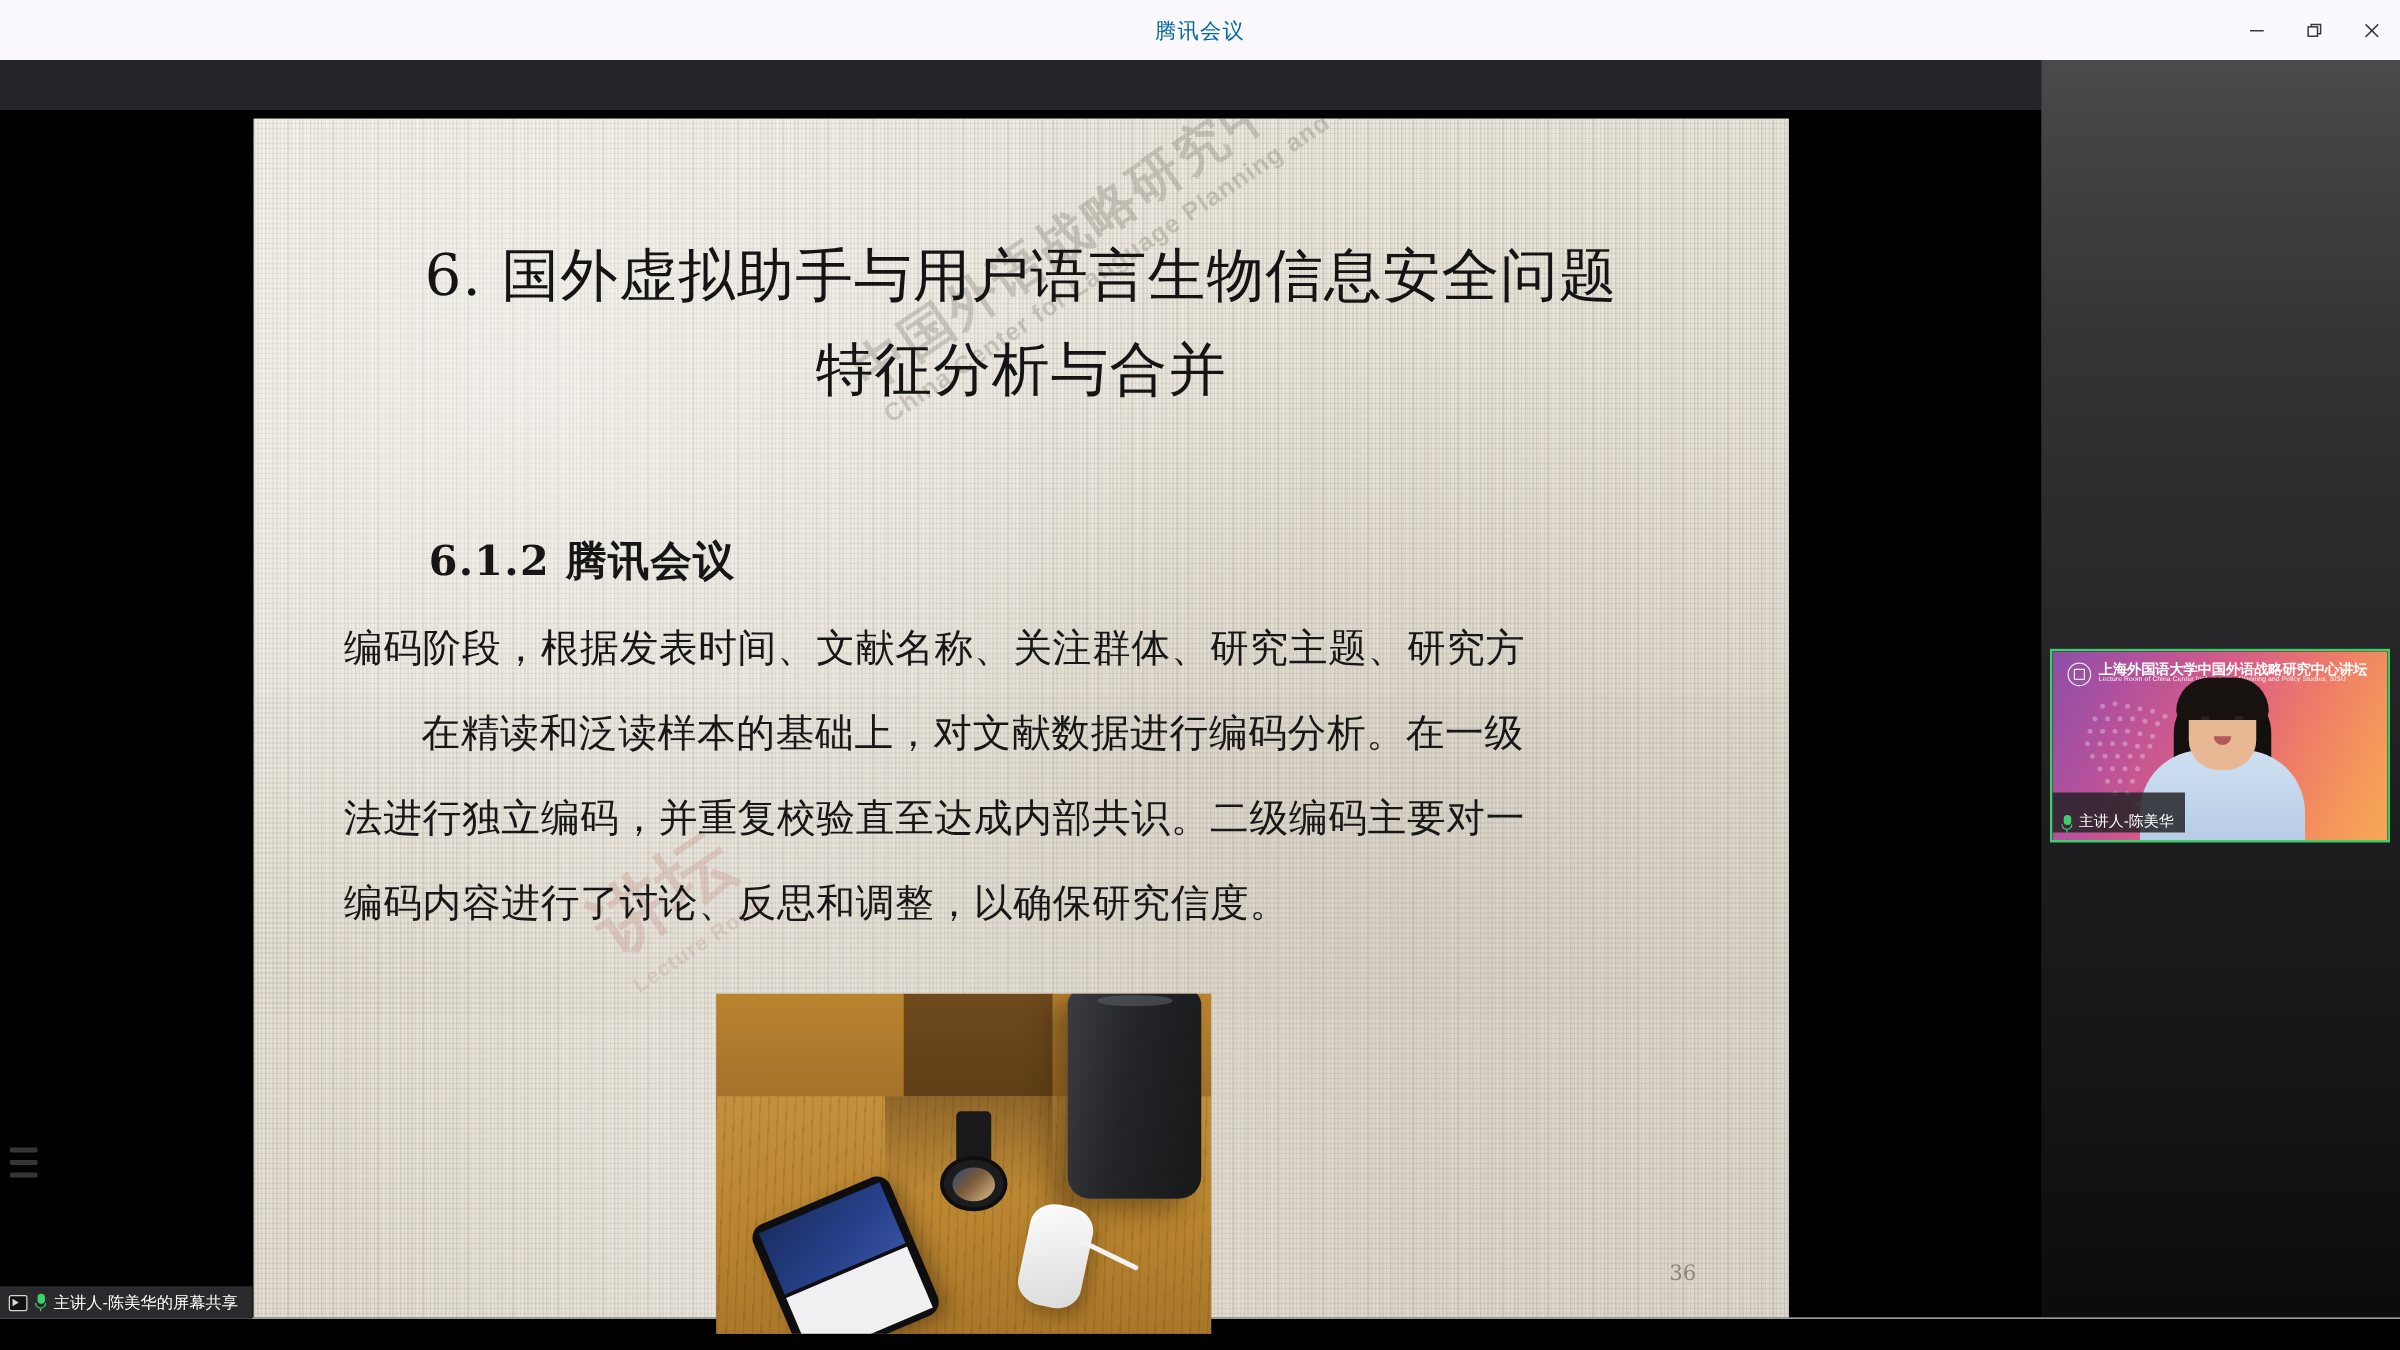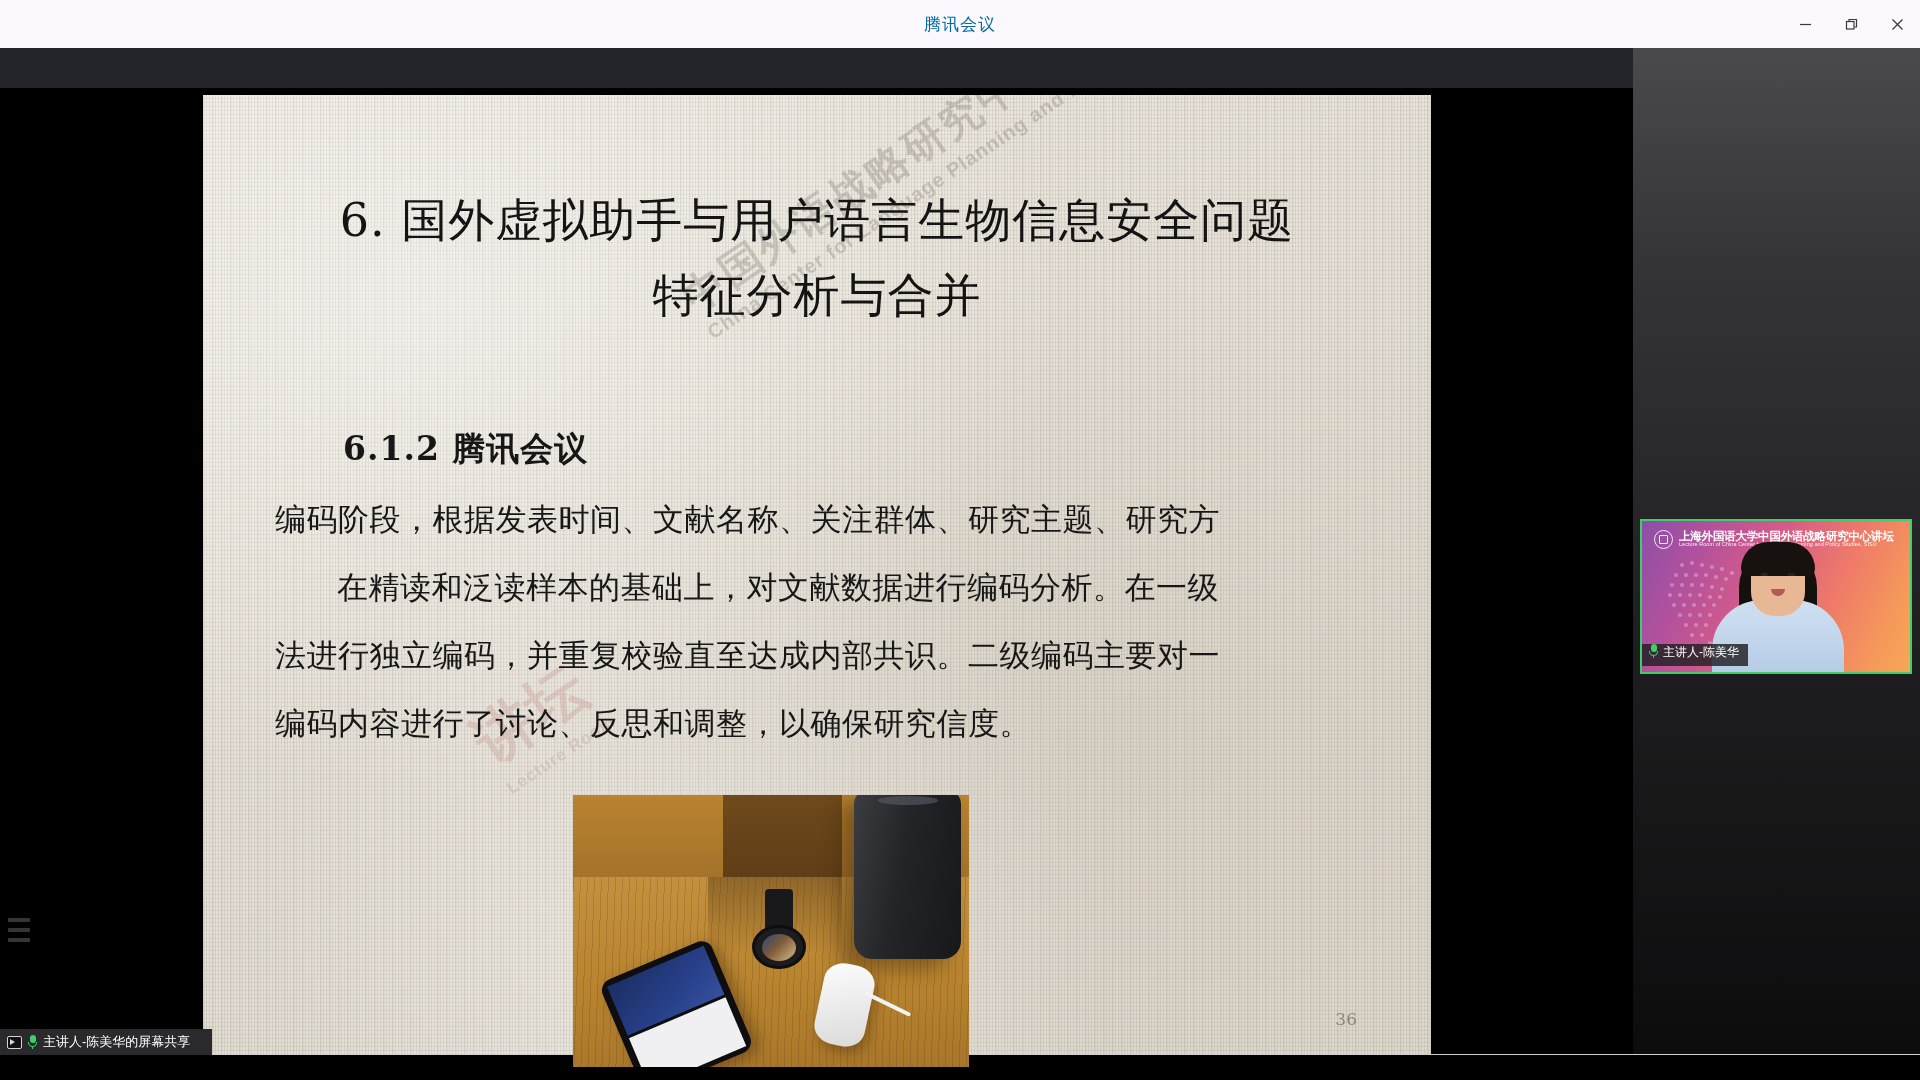--- a/index.html
+++ b/index.html
@@ -256,23 +256,23 @@
     width:74px; height:34px; background:#17120f; border-radius:37px 37px 10px 10px;
   }
   .p-eye{ position:absolute; width:7px; height:3px; background:#2a2420; border-radius:2px; bottom:96px; }
   .p-eye.l{ left:50%; margin-left:-17px; }
   .p-eye.r{ left:50%; margin-left:10px; }
   .p-mouth{
     position:absolute; left:50%; margin-left:-7px; bottom:76px;
     width:14px; height:7px; background:#b35a58; border-radius:0 0 8px 8px;
   }
   #video-nametag{
-    position:absolute; left:0; bottom:6px; height:22px;
+    position:absolute; left:0; bottom:6px; height:32px;
     background:rgba(32,32,34,.82);
-    display:flex; align-items:flex-start; gap:5px; padding:0 9px 0 7px;
+    display:flex; align-items:flex-end; gap:5px; padding:0 9px 0 7px;
   }
   #video-nametag .nm{ font-size:12px; color:#fff; white-space:nowrap; }
   .mic-ico{ width:9px; height:14px; position:relative; flex:0 0 auto; }
   .mic-ico .cap{
     position:absolute; left:1.5px; top:0; width:6px; height:8px;
     background:#3ecf6b; border-radius:3px;
   }
   .mic-ico .arc{
     position:absolute; left:0; top:7px; width:9px; height:5px;
     border:1.5px solid #3ecf6b; border-top:none; border-radius:0 0 6px 6px;
@@ -281,21 +281,21 @@
     position:absolute; left:3.7px; top:11.5px; width:1.6px; height:2.5px; background:#3ecf6b;
   }
 
   
   #bottombar{
     position:absolute; left:0; bottom:0; width:1920px; height:26px;
     background:#000; border-top:1px solid #cfcfcf;
   }
   #share-chip{
     position:absolute; left:0; top:-26px; height:26px;
-    background:#2a2a2c; display:flex; align-items:center; gap:6px; padding:0 22px 0 7px;
+    background:#2a2a2c; display:flex; align-items:center; gap:6px; padding:0 12px 0 7px;
   }
   #share-chip .lbl{ font-size:13px; color:#ffffff; white-space:nowrap; }
   .screen-ico{
     width:15px; height:13px; position:relative; flex:0 0 auto;
   }
   .screen-ico .mon{
     position:absolute; inset:0; border:1.5px solid #d6d6d6; border-radius:2px;
     background:#111;
   }
   .screen-ico .arw{

